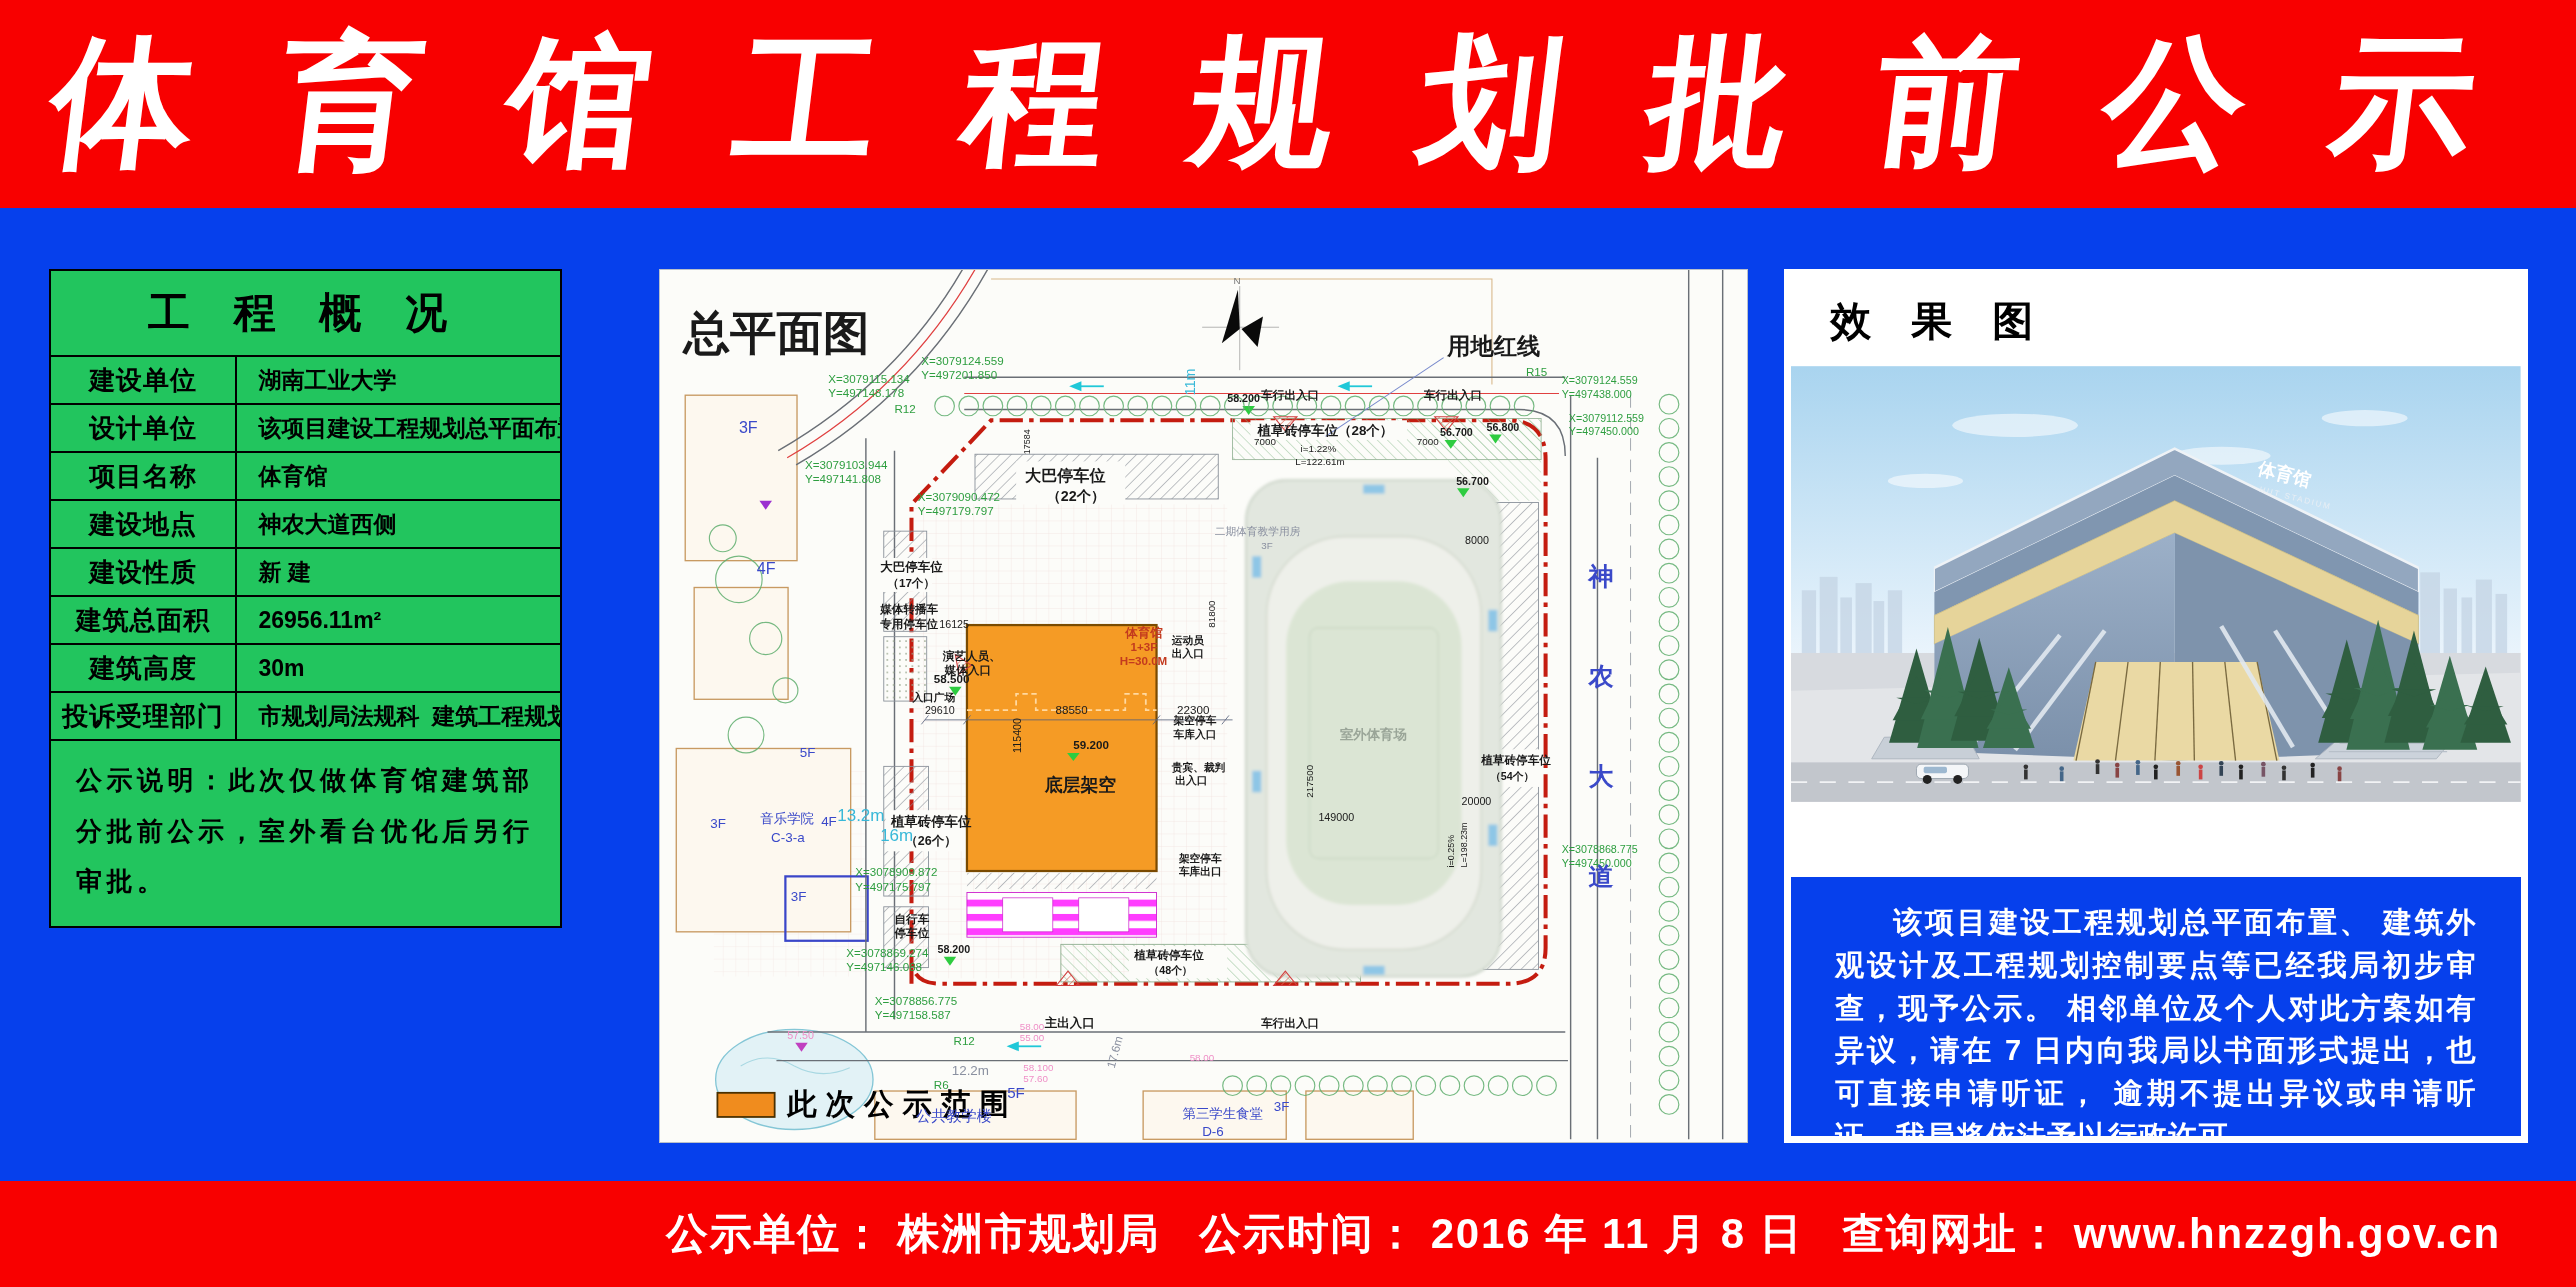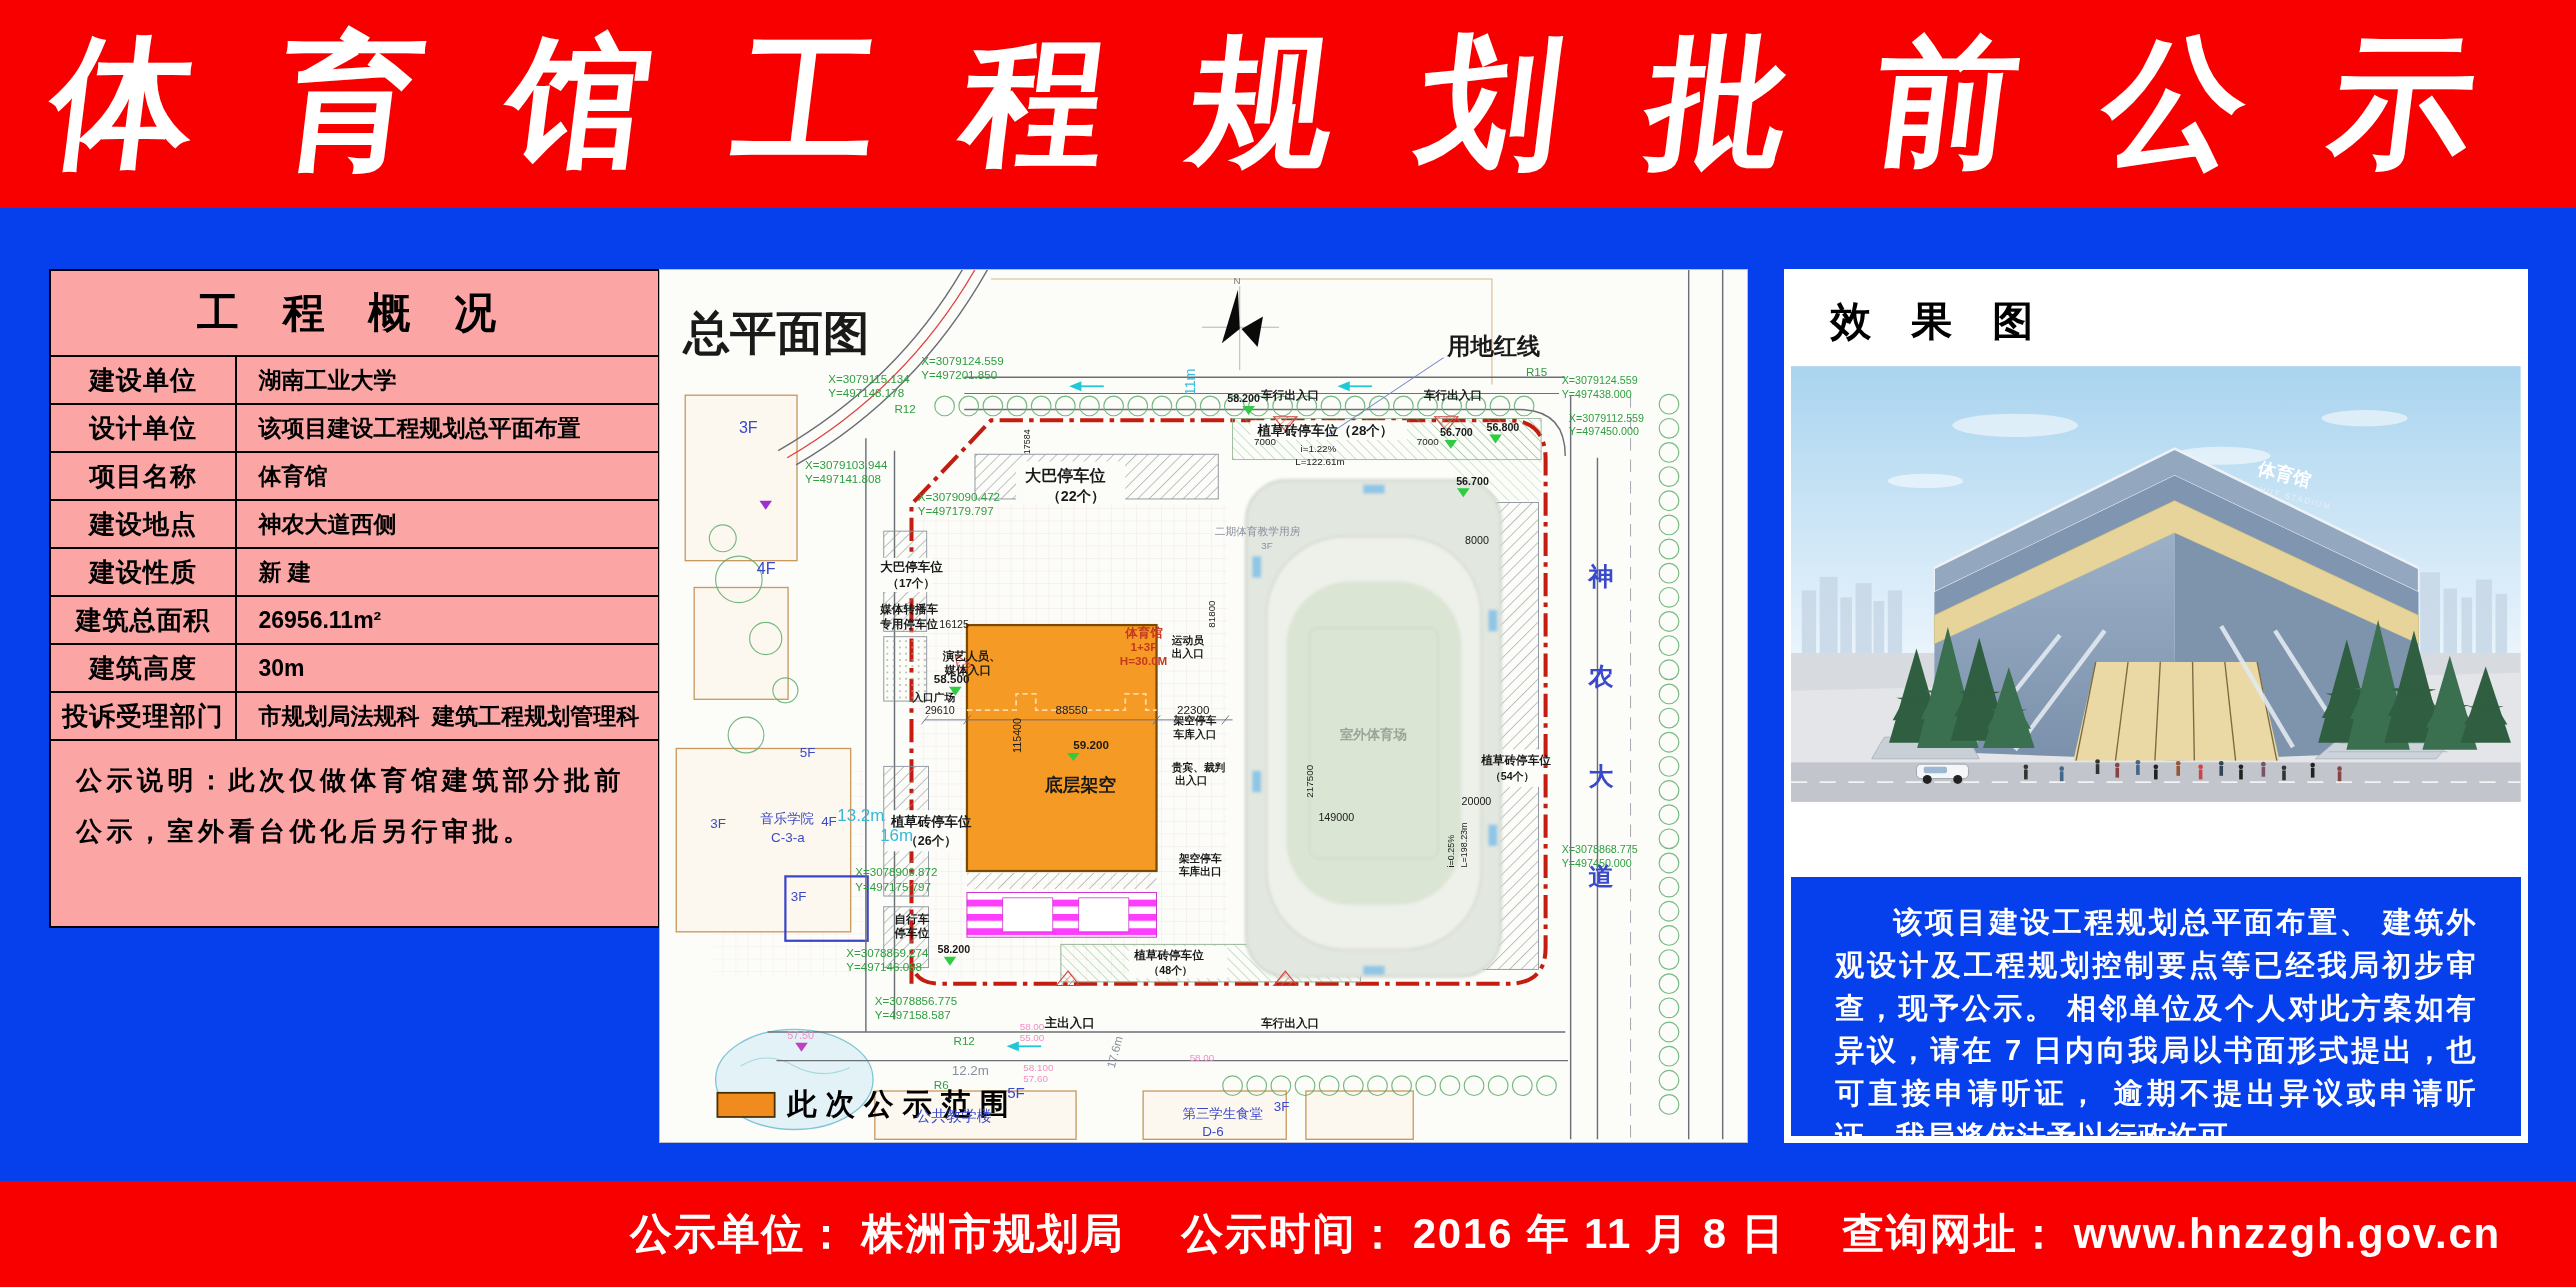--- a/index.html
+++ b/index.html
@@ -4,21 +4,21 @@
 <style>
   html,body{margin:0;padding:0;background:#222;}
   #board{position:relative;width:2576px;height:1287px;background:#0640ec;overflow:hidden;
          font-family:"Liberation Sans","DejaVu Sans",sans-serif;}
   
   .banner{position:absolute;left:0;top:0;width:2576px;height:208px;background:#f80000;
           display:flex;align-items:center;justify-content:center;}
   .banner-title{color:#fff;font-size:142px;font-weight:900;letter-spacing:86px;
                 transform:skewX(-7deg);white-space:nowrap;text-indent:36px;}
   
-  .overview{position:absolute;left:49px;top:269px;width:611px;height:659px;background:#fca5a5;
+  .overview{position:absolute;left:49px;top:269px;width:513px;height:659px;background:#22c55e;
             border:2.7px solid #000;box-sizing:border-box;display:flex;flex-direction:column;}
   .ov-header{height:84px;display:flex;align-items:center;justify-content:center;
              font-size:42px;font-weight:900;letter-spacing:16px;color:#000;}
   .trow{display:flex;border-top:2.7px solid #000;height:48px;box-sizing:border-box;}
   .tcell-l{width:184px;display:flex;align-items:center;justify-content:center;
            font-size:26px;font-weight:800;color:#000;letter-spacing:0.9px;border-radius:11px;}
   .tcell-v{flex:1;border-left:2.7px solid #000;display:flex;align-items:center;
            font-size:23px;font-weight:700;color:#000;padding-left:21.5px;white-space:pre;overflow:hidden;}
   .ov-note{flex:1;border-top:2.7px solid #000;padding:14px 25px;font-size:26px;font-weight:800;
            color:#000;letter-spacing:4.5px;line-height:1.95;}
@@ -34,21 +34,21 @@
   .rp-photo{height:436px;}
   .rp-photo svg{display:block;width:100%;height:100%;}
   .rp-gap{height:75px;background:#fff;}
   .rp-text{flex:1;background:#0640ec;color:#fff;padding:14.3px 34px 9px 34px;overflow:hidden;}
   .rp-para{font-size:29px;font-weight:700;line-height:1.47;letter-spacing:1.3px;text-indent:2em;
            text-align:justify;margin:10px;}
   .rp-sign{font-size:26px;font-weight:700;text-align:right;padding-right:134px;margin-top:5.4px;}
   .rp-date{font-size:26px;font-weight:700;text-align:right;padding-right:115px;margin-top:3.6px;}
   
   .footer{position:absolute;left:0;top:1181px;width:2576px;height:106px;background:#f80000;
-          display:flex;align-items:center;justify-content:flex-end;gap:57px;padding-right:75px;
+          display:flex;align-items:center;justify-content:flex-end;gap:39px;padding-right:75px;
           box-sizing:border-box;}
   .f-item{display:flex;align-items:center;white-space:nowrap;}
   .f-label,.f-value{color:#fff;font-size:42px;font-weight:800;letter-spacing:1.8px;}
   .f-value{margin-left:12.5px;}
 </style>
 </head>
 <body>
 
 <div id="board">
 

